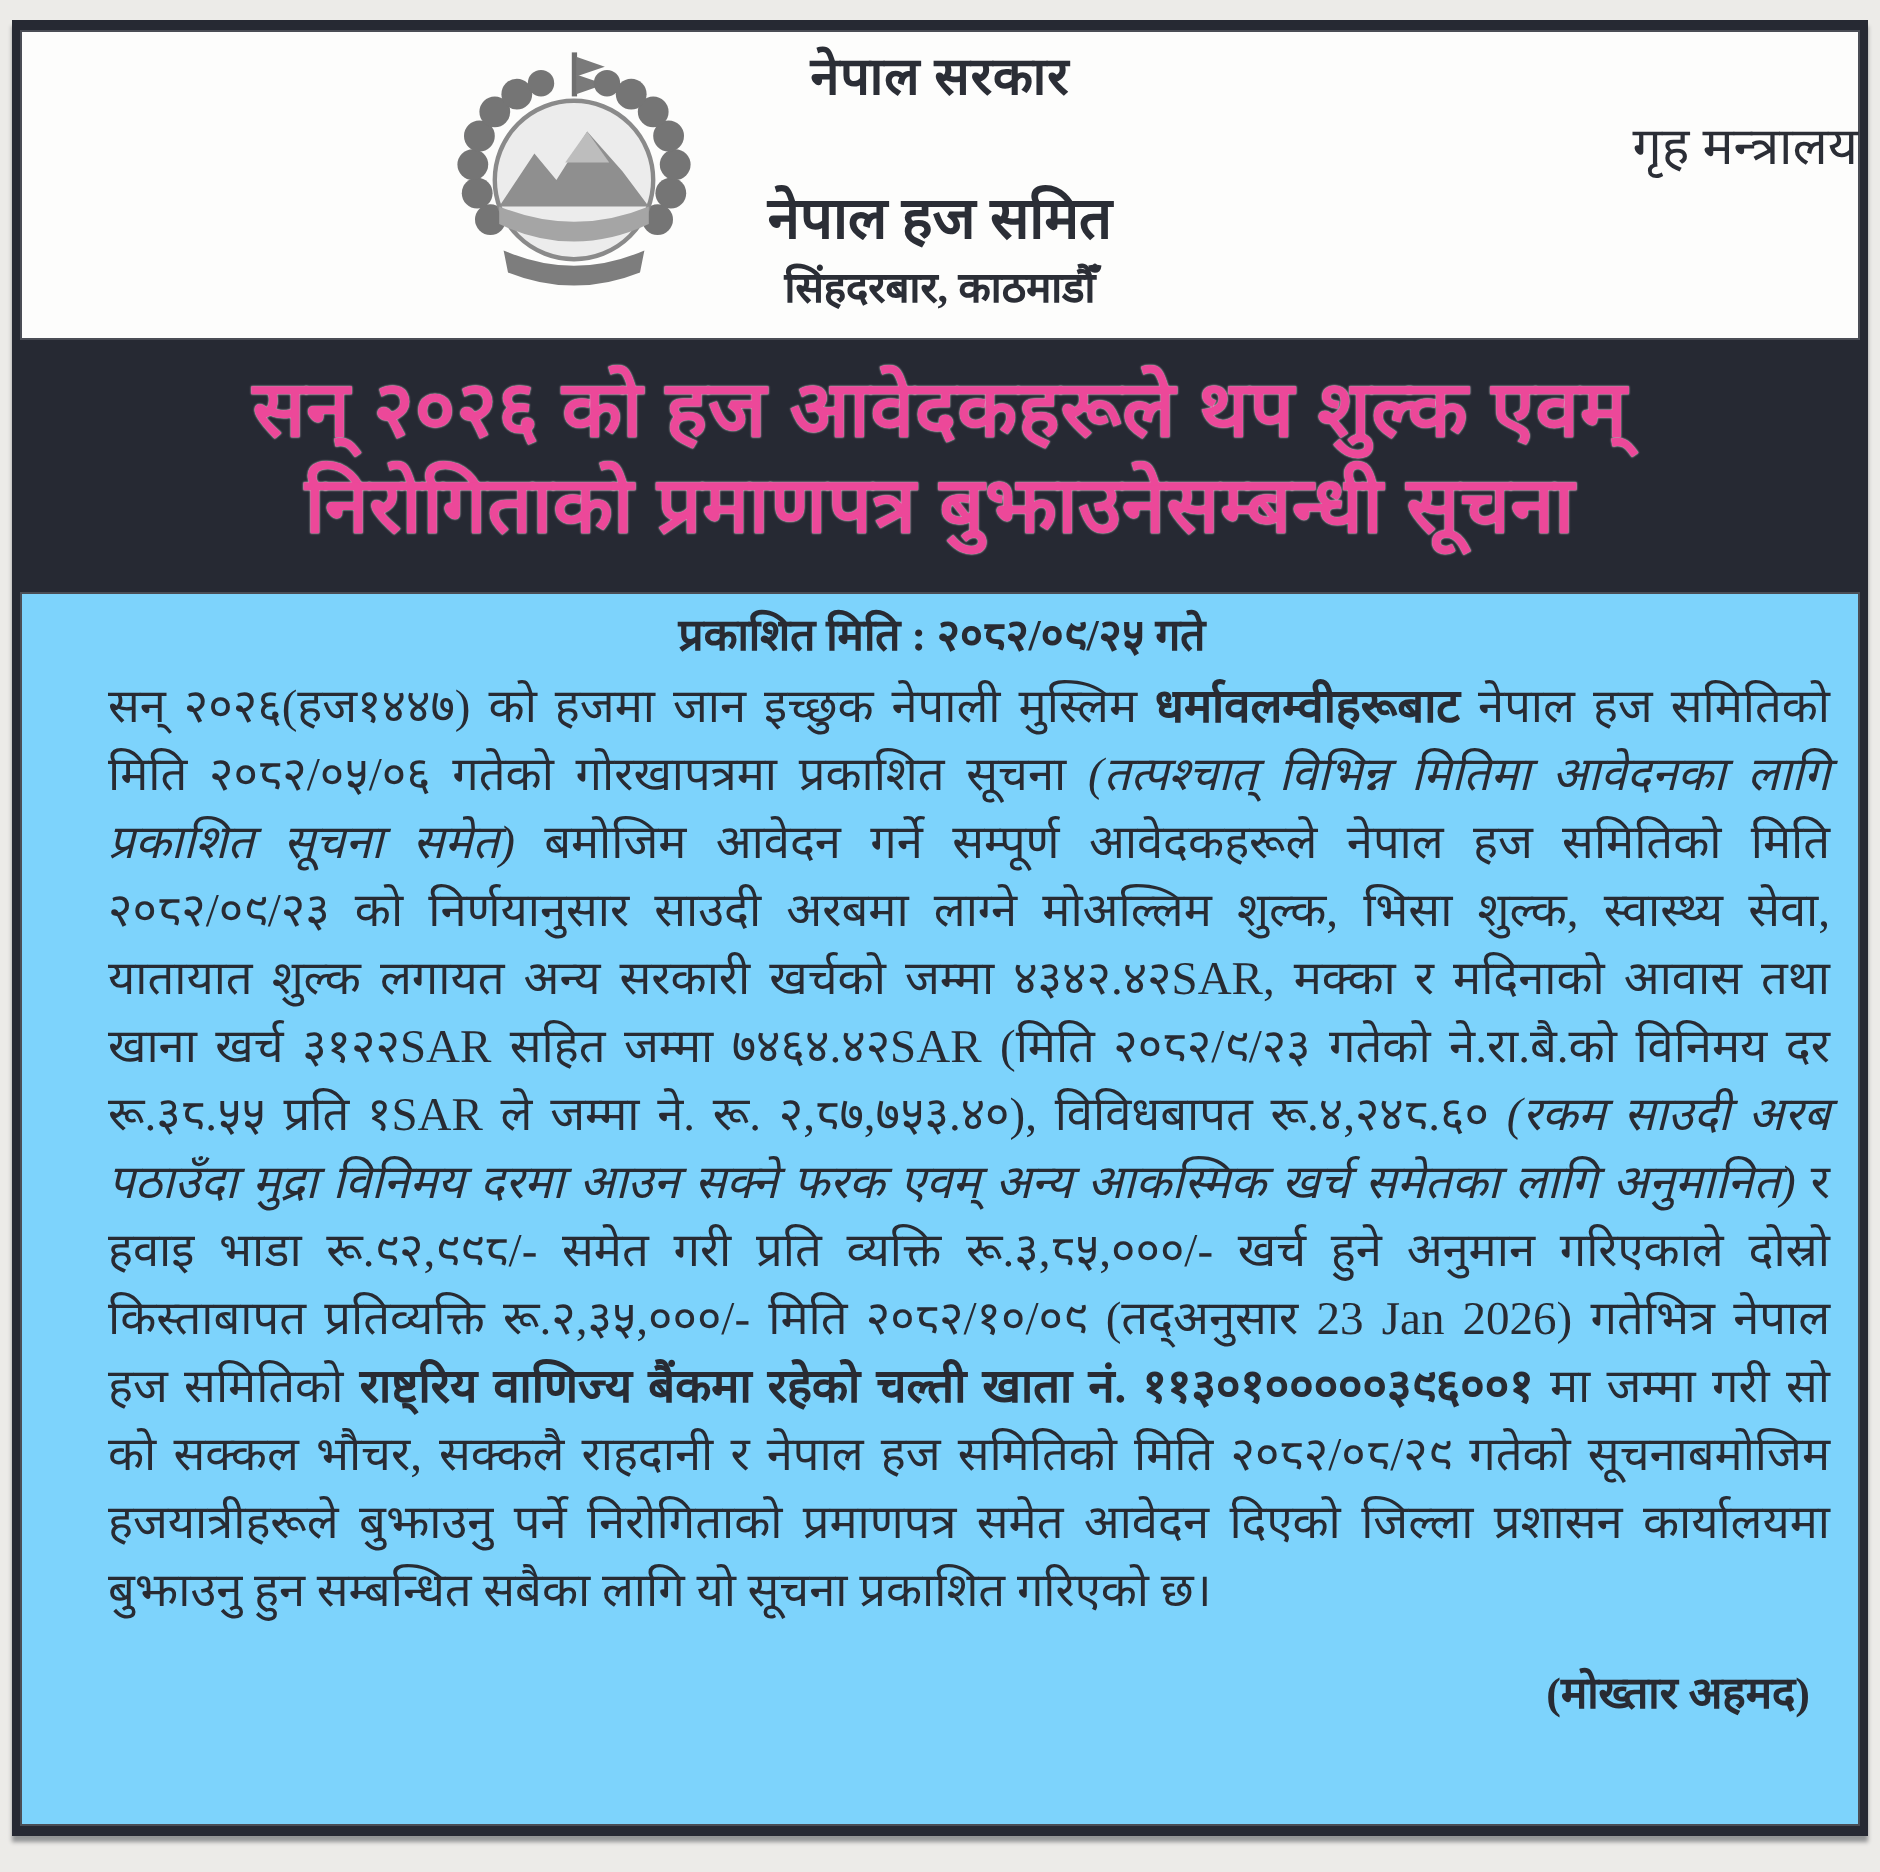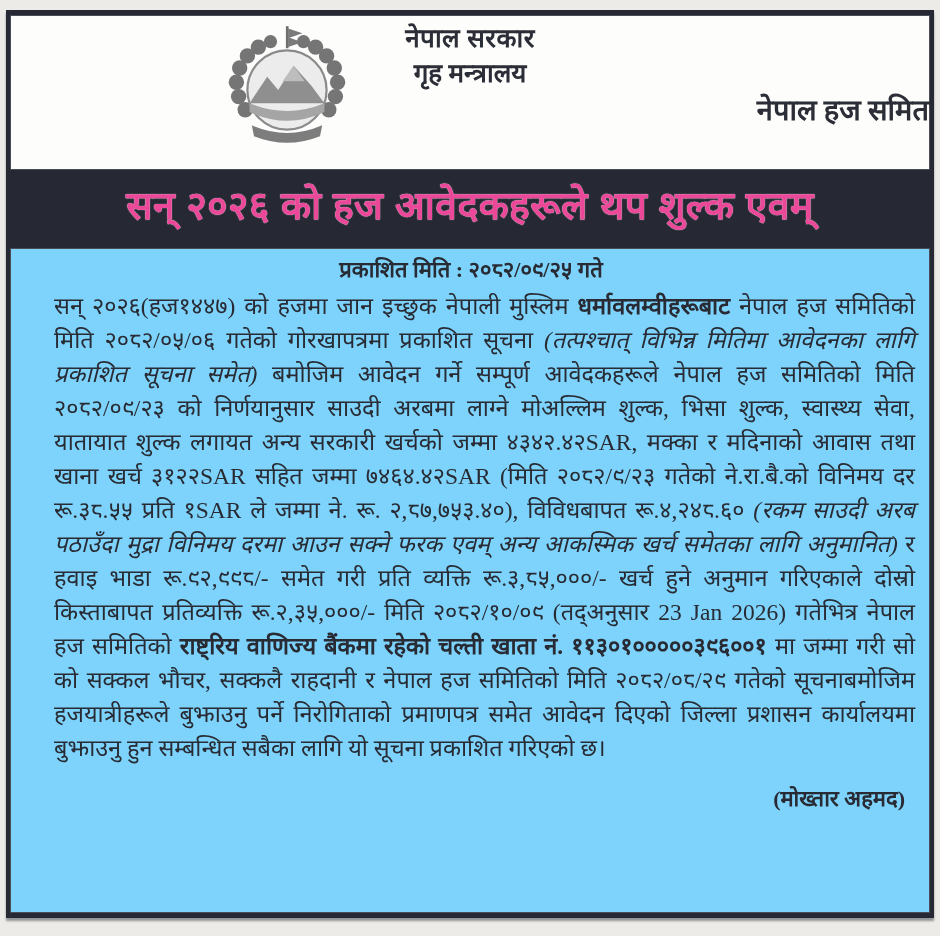--- a/index.html
+++ b/index.html
@@ -25,22 +25,22 @@
     border:1px solid #4a4d55;
   }
   .emblem{
     position:absolute;left:210px;top:8px;width:132px;height:132px;
   }
   .header-lines{
     position:absolute;left:0;top:6px;width:100%;
     text-align:center;color:#2b2e36;
   }
   .hline1{font-size:26px;font-weight:bold;line-height:34px;letter-spacing:.5px;}
-  .hline2{font-size:26px;font-weight:bold;line-height:35px;}
-  .hline3{font-size:29px;font-weight:bold;line-height:38px;text-align:right;}
+  .hline2{font-size:26px;font-weight:normal;line-height:35px;text-align:right;}
+  .hline3{font-size:29px;font-weight:bold;line-height:38px;}
   .hline4{font-size:21px;font-weight:bold;line-height:30px;}
   .banner{
     flex:0 0 auto;
     color:#ec4899;
     text-align:center;
     padding:12px 6px 18px 6px;
     font-family:Liberation Sans, sans-serif;
   }
   .banner div{
     font-size:39px;font-weight:bold;line-height:48px;
@@ -117,25 +117,27 @@
       <path d="M26 72 L42 48 L52 60 L66 38 L82 56 L94 72 Z" fill="#8f8f8f"></path>
       <path d="M56 52 L66 38 L76 52 Z" fill="#bdbdbd"></path>
       <path d="M26 72 Q60 86 94 72 L94 80 Q60 96 26 80 Z" fill="#a5a5a5"></path>
 
       <path d="M28 92 Q60 106 92 92 L90 102 Q60 114 30 102 Z" fill="#7d7d7d"></path>
     </svg>
     <div class="header-lines">
       <div class="hline1">नेपाल सरकार</div>
       <div class="hline2">गृह मन्त्रालय</div>
       <div class="hline3">नेपाल हज समित</div>
+      <div class="hline4">सिंहदरबार, काठमाडौँ</div>
     </div>
   </div>
 
   <div class="banner">
     <div>सन् २०२६ को हज आवेदकहरूले थप शुल्क एवम्</div>
+    <div>निरोगिताको प्रमाणपत्र बुझाउनेसम्बन्धी सूचना</div>
   </div>
 
   <div class="body-panel">
     <div class="published">प्रकाशित मिति : २०८२/०९/२५ गते</div>
     <div class="bodytext"><span class="run-normal">सन् २०२६(हज१४४७) को हजमा जान इच्छुक नेपाली मुस्लिम </span><span class="run-bold">धर्मावलम्वीहरूबाट</span><span class="run-normal"> नेपाल हज समितिको मिति २०८२/०५/०६ गतेको गोरखापत्रमा प्रकाशित सूचना </span><span class="run-italic">(तत्पश्चात् विभिन्न मितिमा आवेदनका लागि प्रकाशित सूचना समेत)</span><span class="run-normal"> बमोजिम आवेदन गर्ने सम्पूर्ण आवेदकहरूले नेपाल हज समितिको मिति २०८२/०९/२३ को निर्णयानुसार साउदी अरबमा लाग्ने मोअल्लिम शुल्क, भिसा शुल्क, स्वास्थ्य सेवा, यातायात शुल्क लगायत अन्य सरकारी खर्चको जम्मा ४३४२.४२SAR, मक्का र मदिनाको आवास तथा खाना खर्च ३१२२SAR सहित जम्मा ७४६४.४२SAR (मिति २०८२/९/२३ गतेको ने.रा.बै.को विनिमय दर रू.३८.५५ प्रति १SAR ले जम्मा ने. रू. २,८७,७५३.४०), विविधबापत रू.४,२४८.६० </span><span class="run-italic">(रकम साउदी अरब पठाउँदा मुद्रा विनिमय दरमा आउन सक्ने फरक एवम् अन्य आकस्मिक खर्च समेतका लागि अनुमानित)</span><span class="run-normal"> र हवाइ भाडा रू.९२,९९८/- समेत गरी प्रति व्यक्ति रू.३,८५,०००/- खर्च हुने अनुमान गरिएकाले दोस्रो किस्ताबापत प्रतिव्यक्ति रू.२,३५,०००/- मिति २०८२/१०/०९ (तद्अनुसार 23 Jan 2026) गतेभित्र नेपाल हज समितिको </span><span class="run-bold">राष्ट्रिय वाणिज्य बैंकमा रहेको चल्ती खाता नं. ११३०१०००००३९६००१</span><span class="run-normal"> मा जम्मा गरी सो को सक्कल भौचर, सक्कलै राहदानी र नेपाल हज समितिको मिति २०८२/०८/२९ गतेको सूचनाबमोजिम हजयात्रीहरूले बुझाउनु पर्ने निरोगिताको प्रमाणपत्र समेत आवेदन दिएको जिल्ला प्रशासन कार्यालयमा बुझाउनु हुन सम्बन्धित सबैका लागि यो सूचना प्रकाशित गरिएको छ।</span></div>
     <div class="signature">
       <div class="sig-name">(मोख्तार अहमद)</div>
     </div>
   </div>
 

